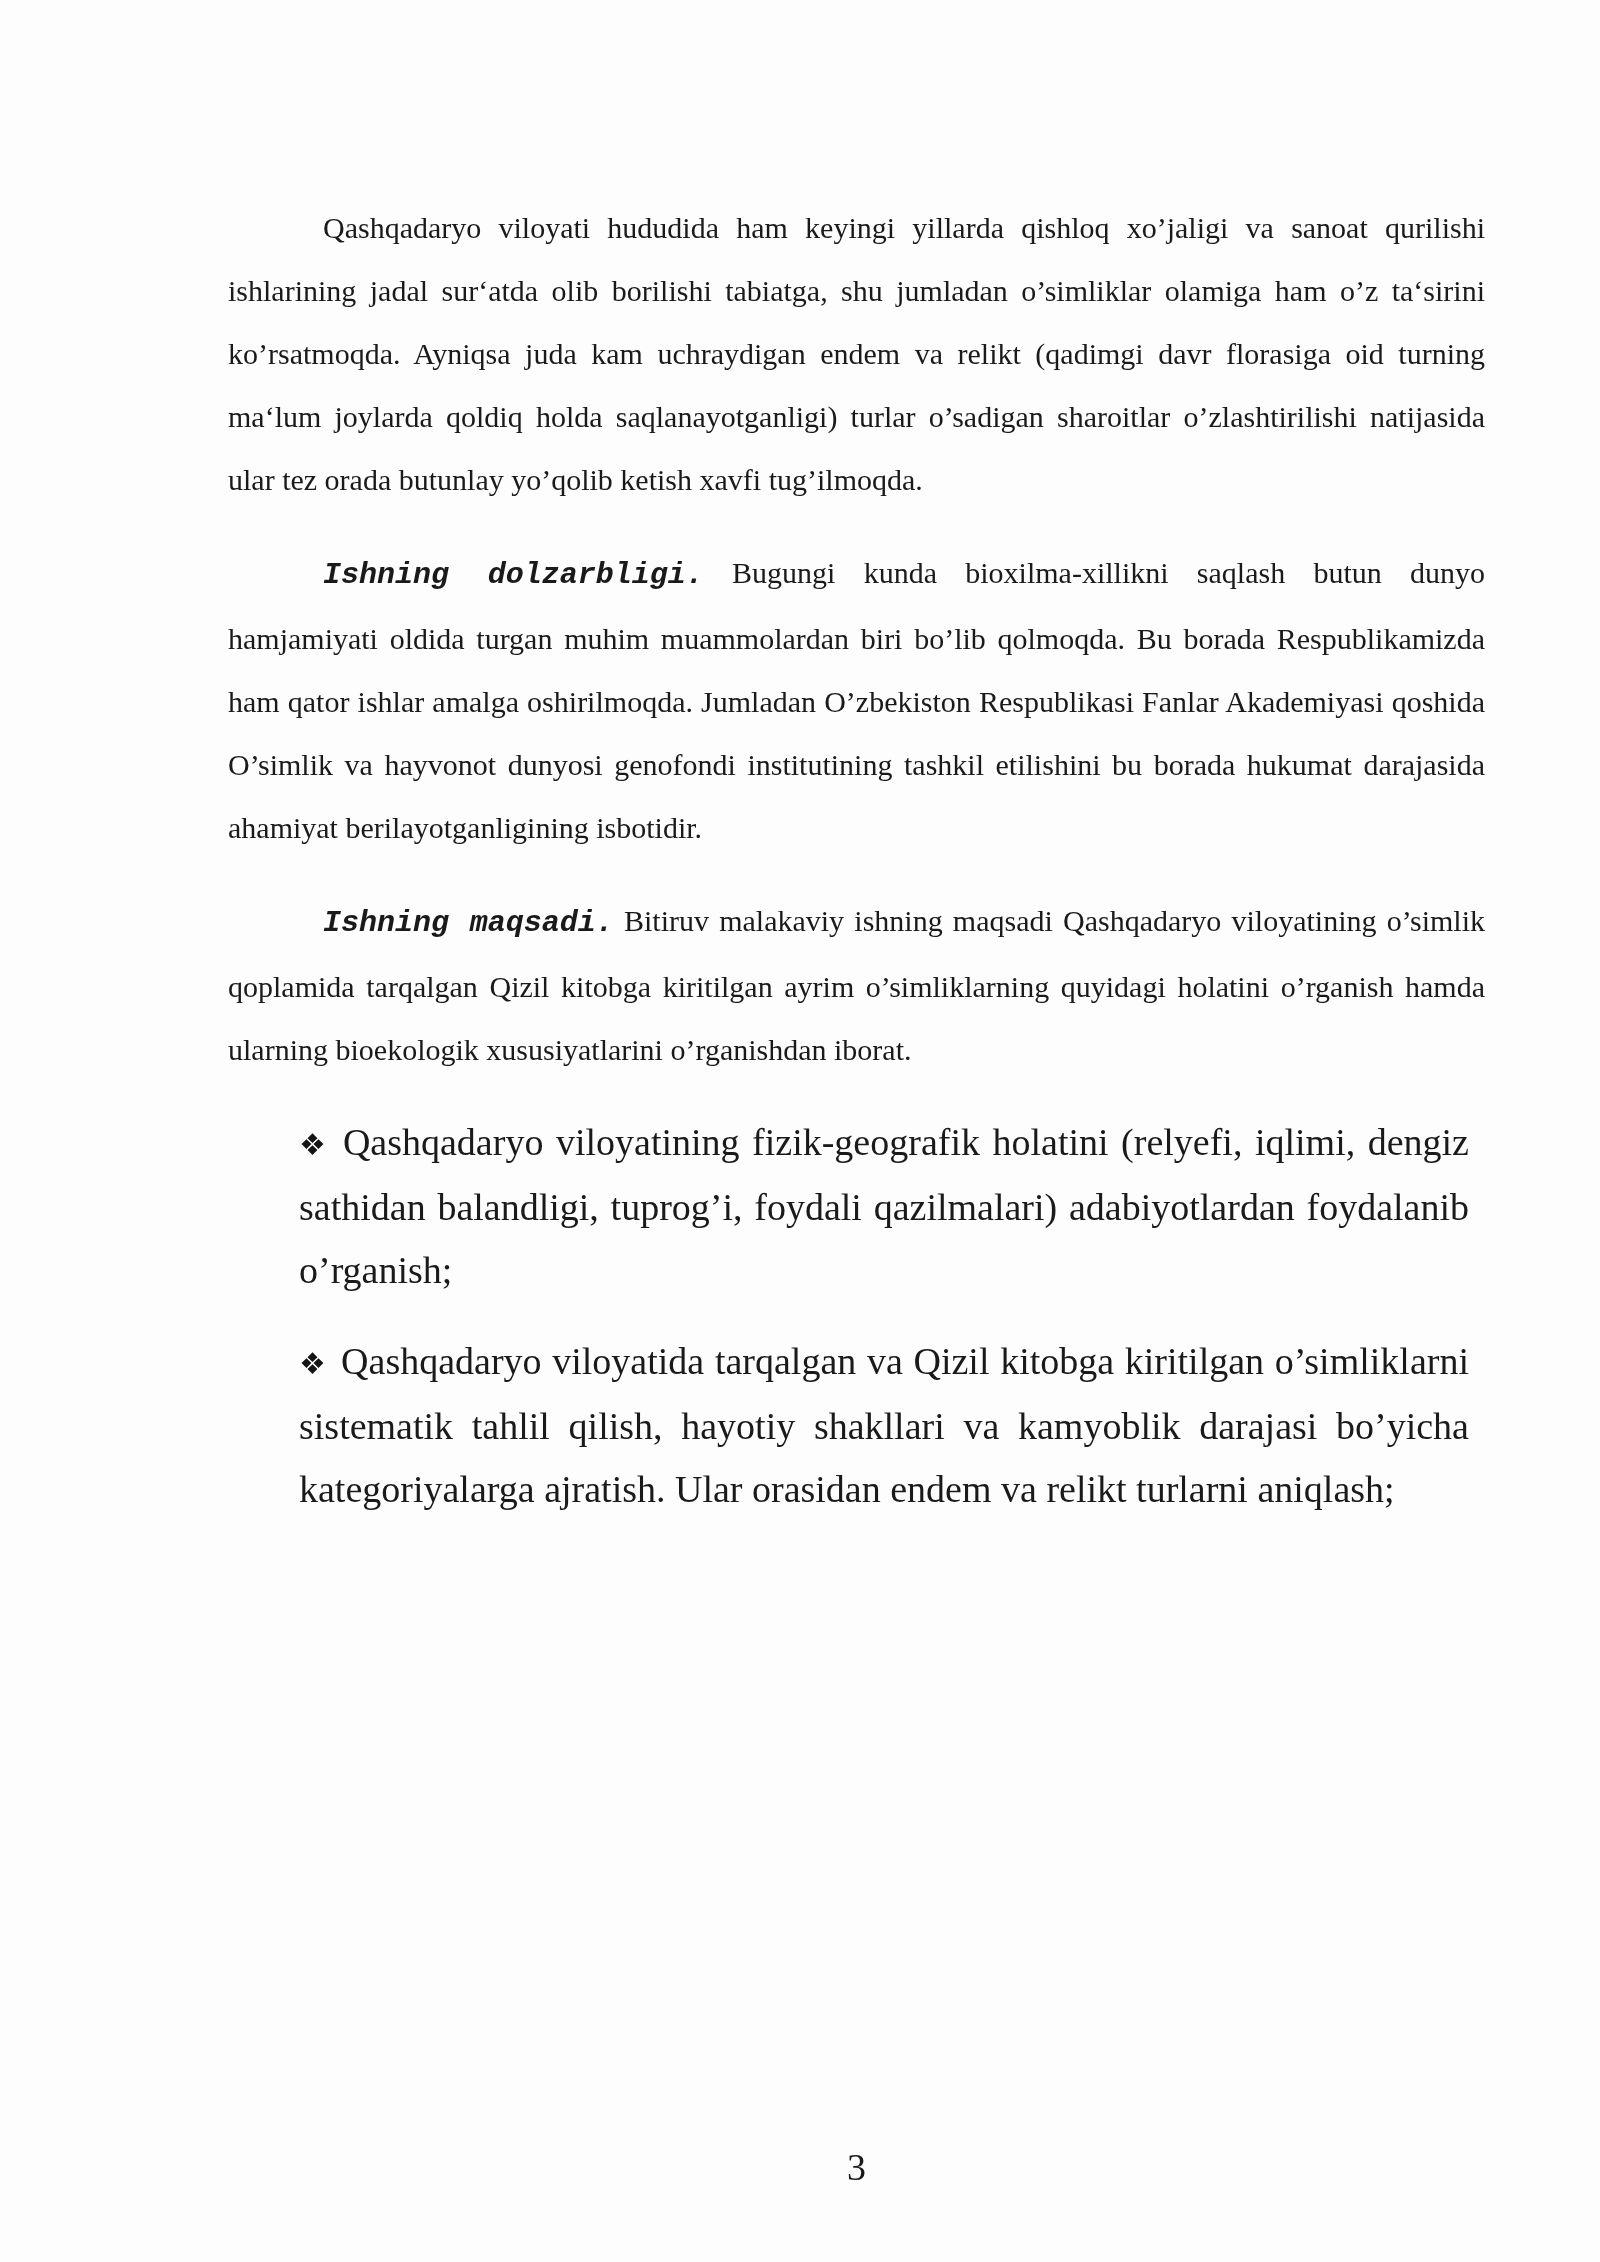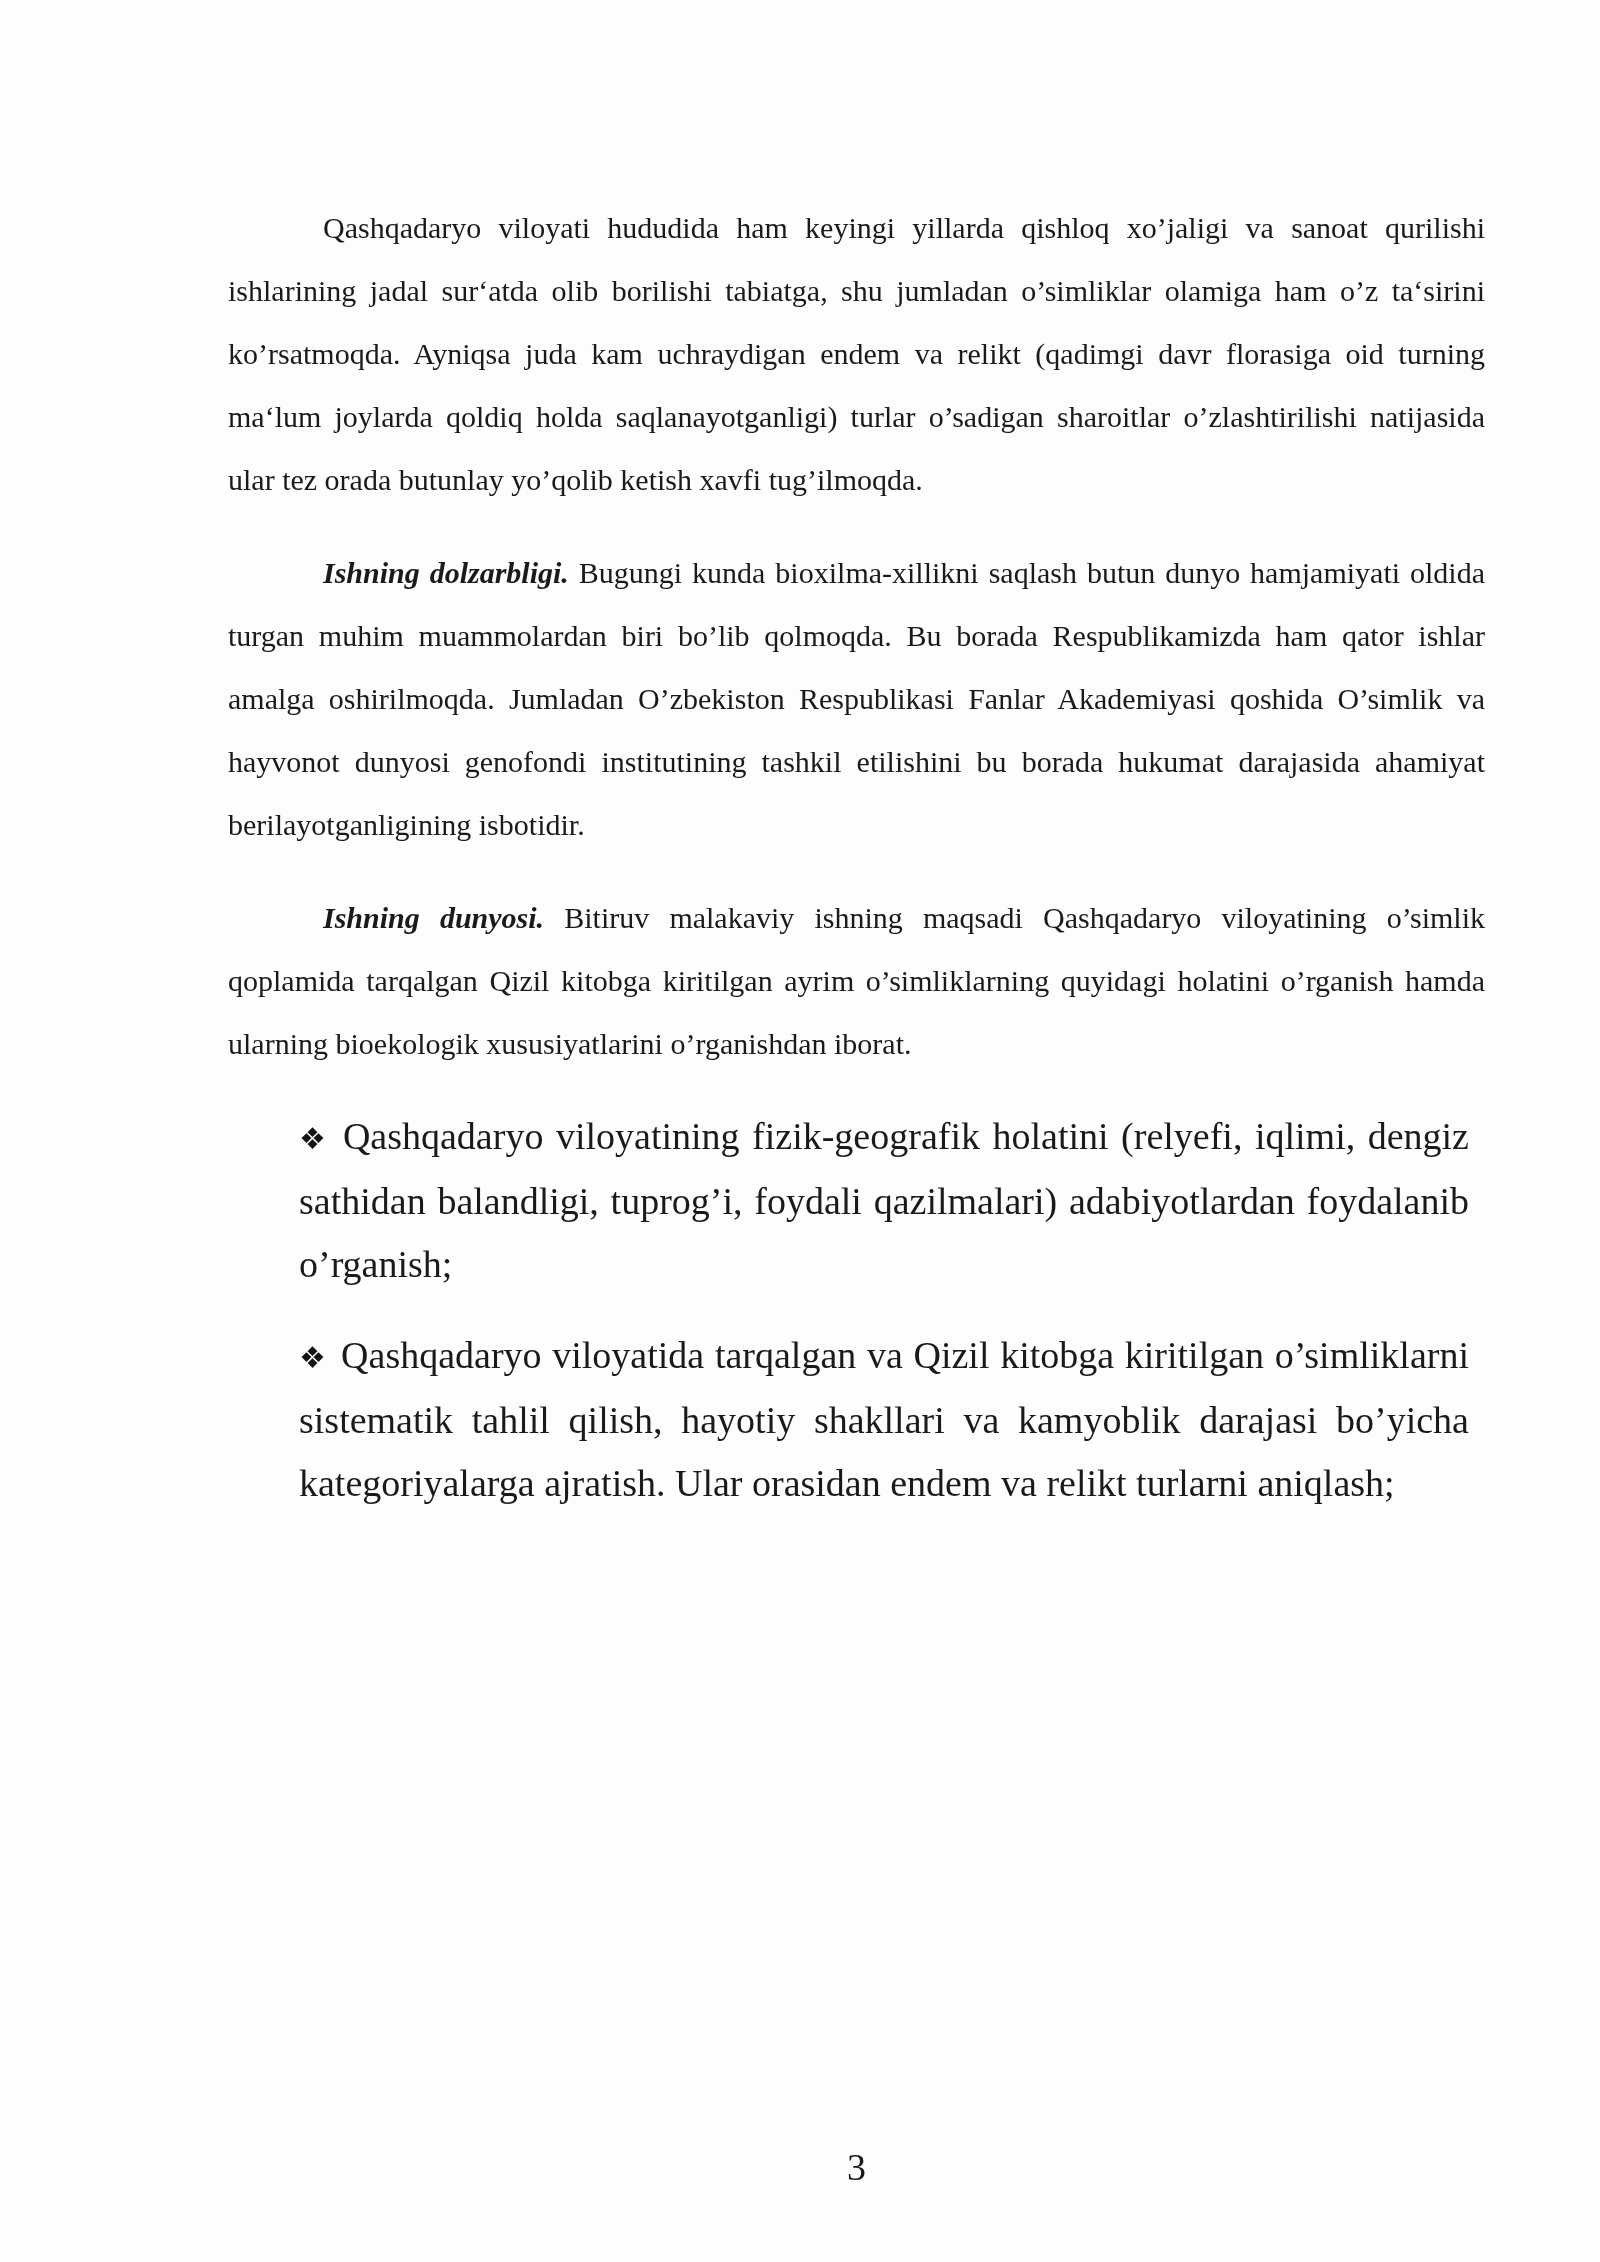--- a/index.html
+++ b/index.html
@@ -23,20 +23,21 @@
     font-size: 30px;
     line-height: 63px;
     text-align: justify;
     text-indent: 95px;
     letter-spacing: 0;
   }
   p.par.before-list { margin-bottom: 16px; }
   .lead {
     font-weight: bold;
     font-style: italic;
+    font-family: Liberation Mono, monospace;
   }
   ul.task-list {
     list-style: none;
     margin: 16px;
     padding: 0 0 0 55px;
   }
   ul.task-list li {
     font-size: 38px;
     line-height: 63px;
     text-align: justify;
@@ -61,21 +62,21 @@
 </head>
 <body>
 
 <div class="page-content">
 
   <p class="par"><span>Qashqadaryo viloyati hududida ham keyingi yillarda qishloq xo’jaligi va sanoat qurilishi ishlarining jadal sur‘atda olib borilishi tabiatga, shu jumladan o’simliklar olamiga ham o’z ta‘sirini ko’rsatmoqda. Ayniqsa juda kam uchraydigan endem va relikt (qadimgi davr florasiga oid turning ma‘lum joylarda qoldiq holda saqlanayotganligi) turlar o’sadigan sharoitlar o’zlashtirilishi natijasida ular tez orada butunlay yo’qolib ketish xavfi tug’ilmoqda.</span></p>
 
   <p class="par"><span class="lead">Ishning dolzarbligi.</span> <span>Bugungi kunda bioxilma-xillikni saqlash butun dunyo hamjamiyati oldida turgan muhim muammolardan biri bo’lib qolmoqda. Bu borada Respublikamizda ham qator ishlar amalga oshirilmoqda. Jumladan O’zbekiston Respublikasi Fanlar Akademiyasi qoshida O’simlik va hayvonot dunyosi genofondi institutining tashkil etilishini bu borada hukumat darajasida ahamiyat berilayotganligining isbotidir.</span></p>
 
 
-  <p class="par"><span class="lead">Ishning dunyosi.</span> <span>Bitiruv malakaviy ishning maqsadi Qashqadaryo viloyatining o’simlik qoplamida tarqalgan Qizil kitobga kiritilgan ayrim o’simliklarning quyidagi holatini o’rganish hamda ularning bioekologik xususiyatlarini o’rganishdan iborat.</span></p>
+  <p class="par"><span class="lead">Ishning maqsadi.</span> <span>Bitiruv malakaviy ishning maqsadi Qashqadaryo viloyatining o’simlik qoplamida tarqalgan Qizil kitobga kiritilgan ayrim o’simliklarning quyidagi holatini o’rganish hamda ularning bioekologik xususiyatlarini o’rganishdan iborat.</span></p>
 
 
   <ul class="task-list">
     <li><span class="bullet">❖</span><span>Qashqadaryo viloyatining fizik-geografik holatini (relyefi, iqlimi, dengiz sathidan balandligi, tuprog’i, foydali qazilmalari) adabiyotlardan foydalanib o’rganish;</span></li>
     <li><span class="bullet">❖</span><span>Qashqadaryo viloyatida tarqalgan va Qizil kitobga kiritilgan o’simliklarni sistematik tahlil qilish, hayotiy shakllari va kamyoblik darajasi bo’yicha kategoriyalarga ajratish. Ular orasidan endem va relikt turlarni aniqlash;</span></li>
   </ul>
 
 </div>
 
 <div class="page-number">3</div>

